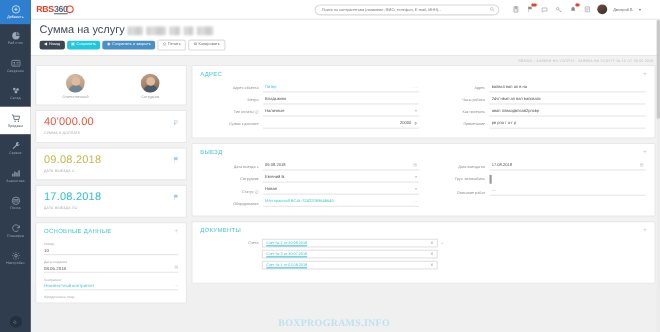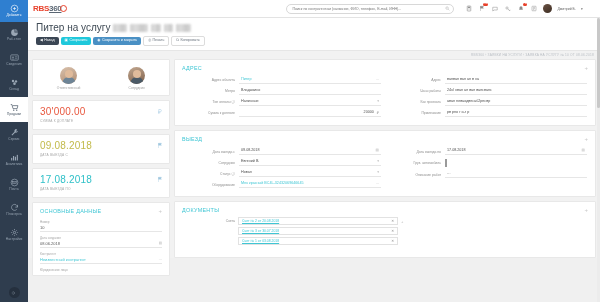--- a/index.html
+++ b/index.html
@@ -359,21 +359,21 @@
             </svg>
         </div>
         <div class="avatar-top"></div>
         <span class="user-name">Дмитрий Б.</span>
         <span class="user-name">▾</span>
       </div>
     </div>
 
     <div class="titlebar">
       <div class="page-title">
-        <span>Питер на услугу</span>
+        <span>Сумма на услугу</span>
         <span class="blur" style="width:14px"></span>
         <span class="blur" style="width:18px"></span>
         <span class="blur" style="width:10px"></span>
         <span class="blur" style="width:9px"></span>
         <span class="blur" style="width:15px"></span>
       </div>
       <div class="toolbar">
         <button class="btn btn-dark">
           <span>◀</span>
           <span>Назад</span>
@@ -408,21 +408,21 @@
             <div class="face"></div>
             <span class="person-label">Ответственный</span>
           </div>
           <div class="person">
             <div class="face f2"></div>
             <span class="person-label">Сотрудник</span>
           </div>
         </div>
 
         <div class="card stat">
-          <div class="stat-value red">30'000.00</div>
+          <div class="stat-value red">40'000.00</div>
           <div class="stat-label">СУММА К ДОПЛАТЕ</div>
           <span class="stat-ico">
             <svg width="6" height="7" viewBox="0 0 24 24">
                 <path d="M7 21V4h6a4.5 4.5 0 010 9H5M5 17h8" fill="none" stroke="#9fc6e0" stroke-width="2"></path>
               </svg>
           </span>
         </div>
 
         <div class="card stat">
           <div class="stat-value olive">09.08.2018</div>
@@ -637,13 +637,14 @@
         </div>
 
       </div>
     </div>
   </div>
 
   <div class="scrollbar">
     <div class="thumb"></div>
   </div>
 
+  <div class="watermark">BOXPROGRAMS.INFO</div>
 </div>
 
 </body></html>

